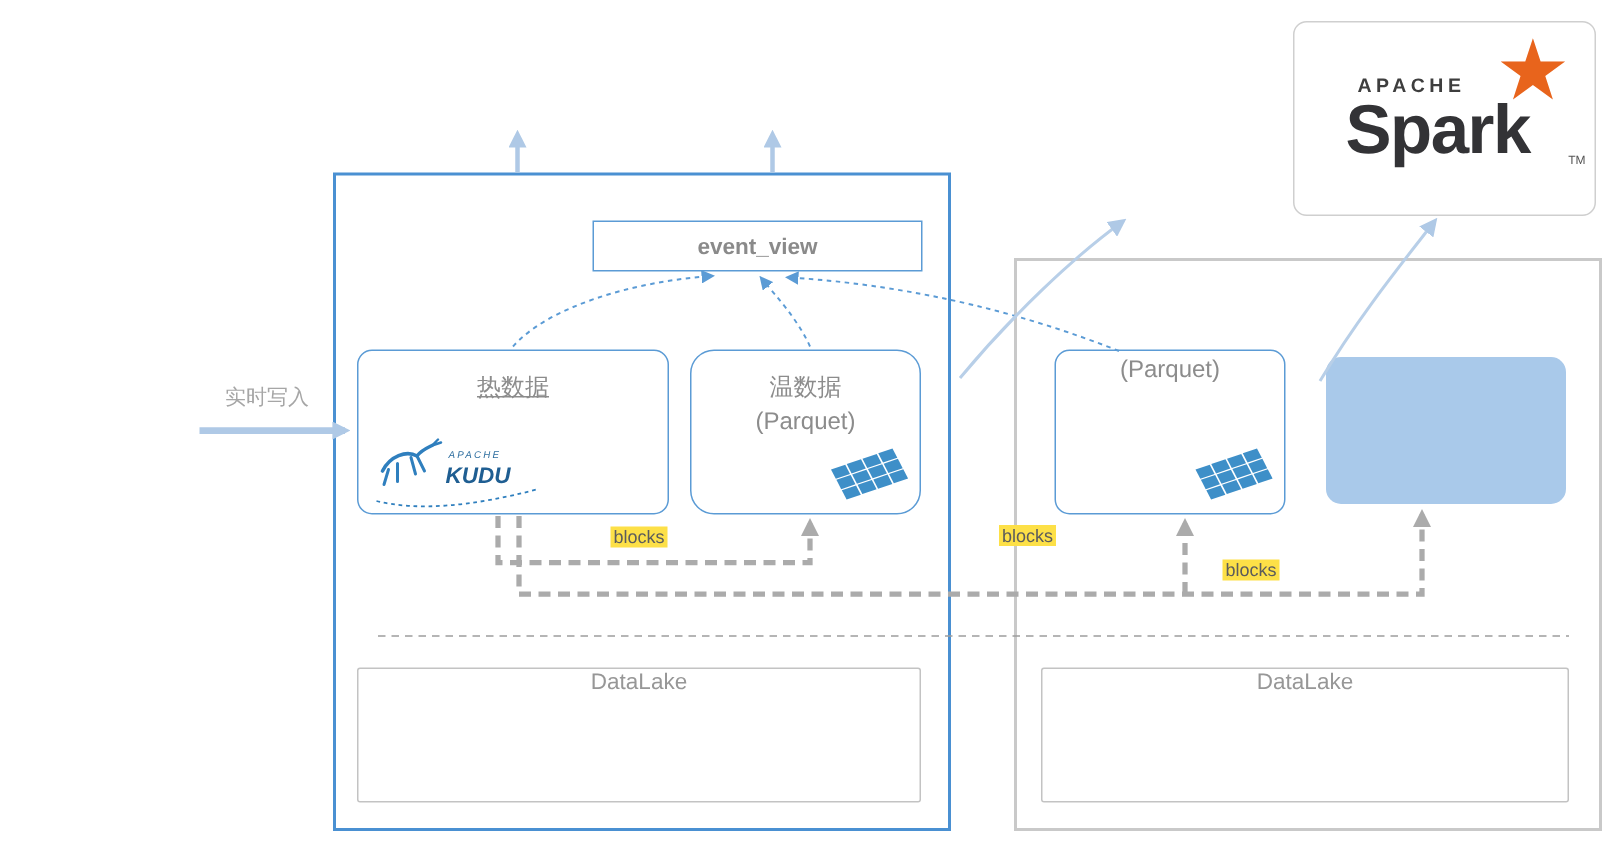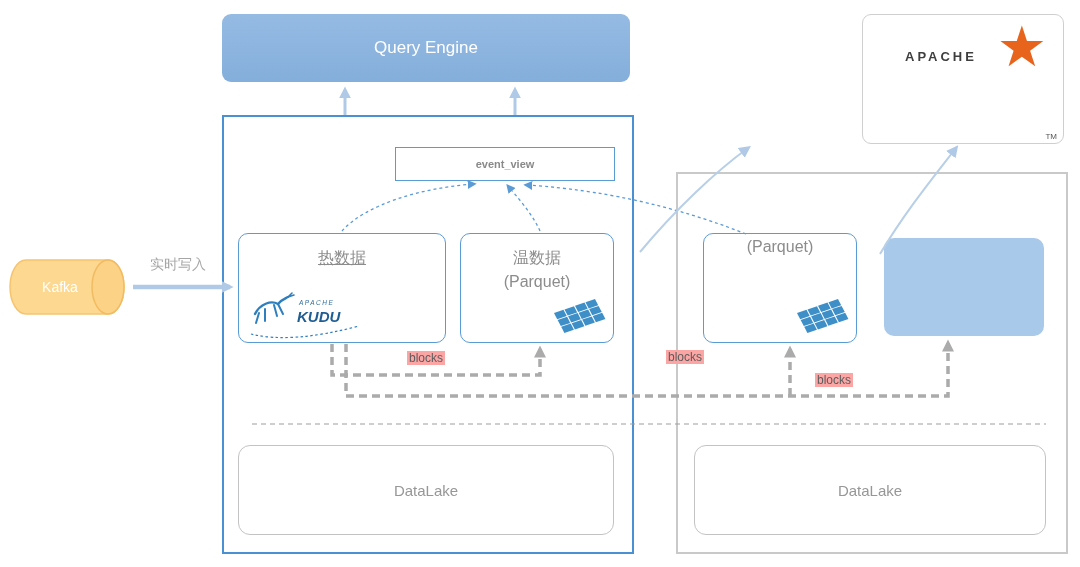--- a/index.html
+++ b/index.html
@@ -15,49 +15,49 @@
 
   
   .card{position:absolute;background:#fff;border:1px solid #CFCFCF;border-radius:9px;z-index:2;}
   .hue-card{left:678px;top:14px;width:160px;height:128px;}
   .spark-card{left:862px;top:14px;width:200px;height:128px;}
   .hue-title{margin-top:14px;text-align:center;color:#9C9C9C;font-size:16px;}
   .hue-logo{text-align:center;color:#2196D3;font-size:42px;font-weight:800;letter-spacing:0px;line-height:1.1;margin-top:4px;}
   .spark-apache{position:absolute;left:42px;top:34px;font-size:13px;letter-spacing:3px;font-weight:700;color:#3E3E3E;}
   .spark-star{position:absolute;right:16px;top:-2px;font-size:56px;color:#E8641C;line-height:1.2;}
   .spark-name{position:absolute;left:34px;top:44px;font-size:46px;font-weight:700;color:#333336;letter-spacing:-1px;}
-  .spark-tm{position:absolute;right:6px;bottom:2px;font-size:8px;color:#555;}
+  .spark-tm{position:absolute;right:6px;bottom:32px;font-size:8px;color:#555;}
 
   
-  .ev{position:absolute;left:395px;top:147px;width:218px;height:32px;border:1.5px solid #5B9BD5;background:#fff;display:flex;align-items:center;justify-content:center;color:#8A8A8A;font-weight:700;font-size:11px;z-index:2;}
+  .ev{position:absolute;left:395px;top:147px;width:218px;height:32px;border:1.5px solid #5B9BD5;background:#fff;display:flex;align-items:center;justify-content:center;color:#8A8A8A;font-weight:700;font-size:15px;z-index:2;}
 
   
   .node{position:absolute;background:#fff;border:1.5px solid #5B9BD5;border-radius:10px;z-index:2;text-align:center;color:#8C8C8C;font-size:16px;}
   .node .t{margin-top:14px;}
   .node .s{margin-top:4px;}
   .hot{left:238px;top:233px;width:206px;height:108px;text-decoration:underline;}
-  .warm{left:460px;top:233px;width:152px;height:108px;}
+  .warm{left:460px;top:233px;width:152px;height:108px;border-radius:16px;}
   .cold{left:703px;top:233px;width:152px;height:108px;}
   .hdfs{left:884px;top:238px;width:160px;height:98px;background:#A9C9EA;border:none;color:#fff;}
   .hdfs .t{margin-top:22px;}
   .hdfs .s{margin-top:6px;}
   .kudu-logo{position:absolute;left:8px;bottom:2px;}
   .parquet-logo{position:absolute;right:6px;bottom:2px;}
 
   
-  .dl{position:absolute;border:1px solid #C3C3C3;border-radius:12px;background:#fff;display:flex;align-items:center;justify-content:center;color:#979797;font-size:15px;z-index:2;}
+  .dl{position:absolute;border:1px solid #C3C3C3;border-radius:2px;background:#fff;display:flex;align-items:flex-start;justify-content:center;color:#979797;font-size:15px;z-index:2;}
   .dl-left{left:238px;top:445px;width:374px;height:88px;}
   .dl-right{left:694px;top:445px;width:350px;height:88px;}
 
   
   .kafka{position:absolute;left:8px;top:256px;width:124px;height:62px;z-index:2;}
   .rt-label{position:absolute;left:150px;top:256px;font-size:14px;color:#A6A6A6;z-index:2;}
 
   
-  .blk{position:absolute;font-size:12px;color:#5C5C5C;z-index:6;background:#fca5a5;padding:0 2px;}
+  .blk{position:absolute;font-size:12px;color:#5C5C5C;z-index:6;background:#fde047;padding:0 2px;}
   .blk1{left:407px;top:351px;}
   .blk2{left:666px;top:350px;}
   .blk3{left:815px;top:373px;}
 
   
   .overlay{position:absolute;left:0;top:0;z-index:5;pointer-events:none;}
   .s-blue3{stroke:#AFC9E6;stroke-width:3;fill:none;}
   .s-blue4{stroke:#AFC9E6;stroke-width:4.5;fill:none;}
   .s-blue2{stroke:#B8CFE8;stroke-width:2;fill:none;}
   .dash-gray{stroke:#ABABAB;stroke-width:3.5;stroke-dasharray:8 5;fill:none;}
@@ -93,28 +93,26 @@
         </marker>
       <marker id="ad" viewBox="0 0 10 10" refX="7" refY="5" markerWidth="9" markerHeight="9" orient="auto" markerUnits="userSpaceOnUse">
           <path d="M0 0 L10 5 L0 10 Z" fill="#5B9BD5"></path>
         </marker>
     </defs>
   </svg>
 
   <div class="left-container"></div>
   <div class="right-container"></div>
 
-  <div class="qe">
-    <span>Query Engine</span>
-  </div>
 
 
   <div class="card spark-card">
     <span class="spark-apache">APACHE</span>
     <span class="spark-star">★</span>
+    <span class="spark-name">Spark</span>
     <span class="spark-tm">TM</span>
   </div>
 
   <div class="ev">
     <span>event_view</span>
   </div>
 
   <div class="node hot">
     <div class="t">热数据</div>
     <svg class="kudu-logo" width="118" height="48" viewBox="0 0 118 48">
@@ -147,27 +145,20 @@
   <div class="node hdfs">
   </div>
 
   <div class="dl dl-left">
     <span>DataLake</span>
   </div>
   <div class="dl dl-right">
     <span>DataLake</span>
   </div>
 
-  <div class="kafka">
-    <svg width="124" height="62" viewBox="0 0 124 62">
-      <path d="M100 4 A16 27 0 0 1 100 58 L18 58 A16 27 0 0 1 18 4 Z" fill="#FCD890" stroke="#F6C46F" stroke-width="1.5"></path>
-      <ellipse cx="100" cy="31" rx="16" ry="27" fill="#FBD286" stroke="#F3BB61" stroke-width="1.5"></ellipse>
-      <text x="52" y="36" text-anchor="middle" font-size="14" fill="#fff">Kafka</text>
-    </svg>
-  </div>
   <div class="rt-label">实时写入</div>
 
   <div class="blk blk1">blocks</div>
   <div class="blk blk2">blocks</div>
   <div class="blk blk3">blocks</div>
 
   <svg class="overlay" width="1080" height="567" viewBox="0 0 1080 567">
 
     <line x1="345" y1="115" x2="345" y2="90" class="s-blue3" marker-end="url(#ab)"></line>
     <line x1="515" y1="115" x2="515" y2="90" class="s-blue3" marker-end="url(#ab)"></line>

